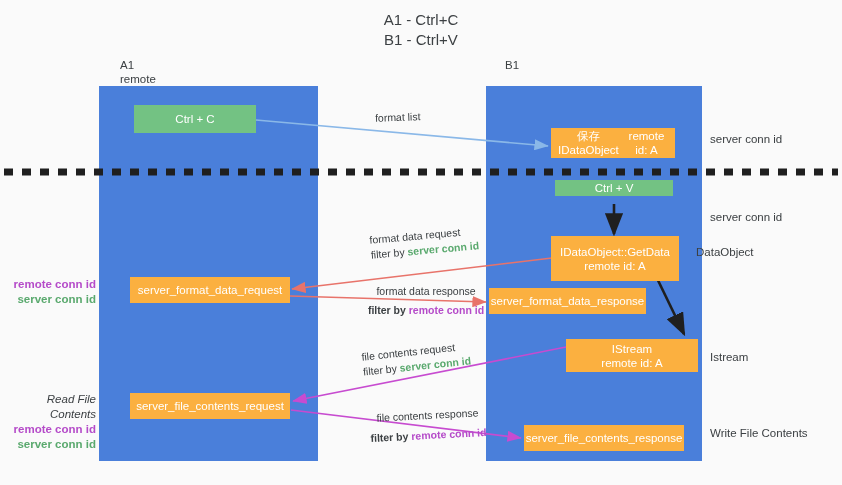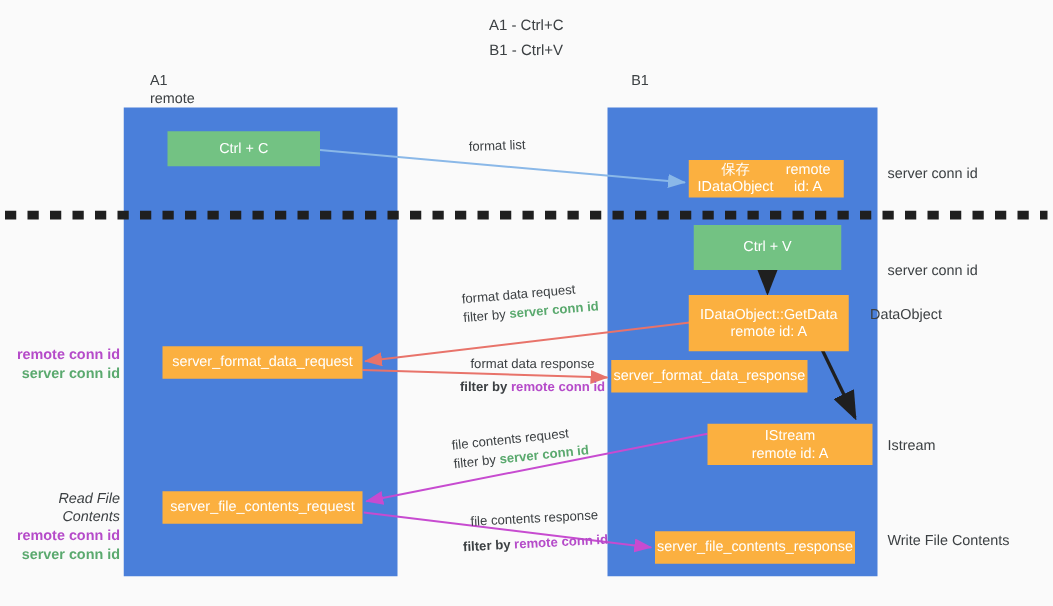--- a/index.html
+++ b/index.html
@@ -10,21 +10,21 @@
     color:#3c4043;
     overflow:hidden;
   }
   #stage{position:relative;width:842px;height:485px;}
 
   .abs{position:absolute;}
 
   
   #title{
     left:0;top:10px;width:842px;text-align:center;
-    font-size:12px;line-height:20px;color:#3c4043;
+    font-size:15px;line-height:20px;color:#3c4043;
   }
 
   
   .col-head{
     text-align:left;font-size:11.5px;line-height:14px;color:#3c4043;
   }
 
   
   .lane{background:#4a7fda;}
 
@@ -120,21 +120,21 @@
 
   <div class="abs node orange" style="left:130px;top:393px;width:160px;height:26px;">
     <span>server_file_contents_request</span>
   </div>
 
   <div class="abs node orange two" style="left:551px;top:128px;width:124px;height:30px;flex-direction:row;">
     <span>保存IDataObject</span>
     <span>remote id: A</span>
   </div>
 
-  <div class="abs node green" style="left:555px;top:180px;width:118px;height:36px;">
+  <div class="abs node green" style="left:555px;top:180px;width:118px;height:16px;">
     <span>Ctrl + V</span>
   </div>
 
   <div class="abs node orange two" style="left:551px;top:236px;width:128px;height:45px;flex-direction:column;">
     <span>IDataObject::GetData</span>
     <span>remote id: A</span>
   </div>
 
   <div class="abs node orange" style="left:489px;top:288px;width:157px;height:26px;">
     <span>server_format_data_response</span>

